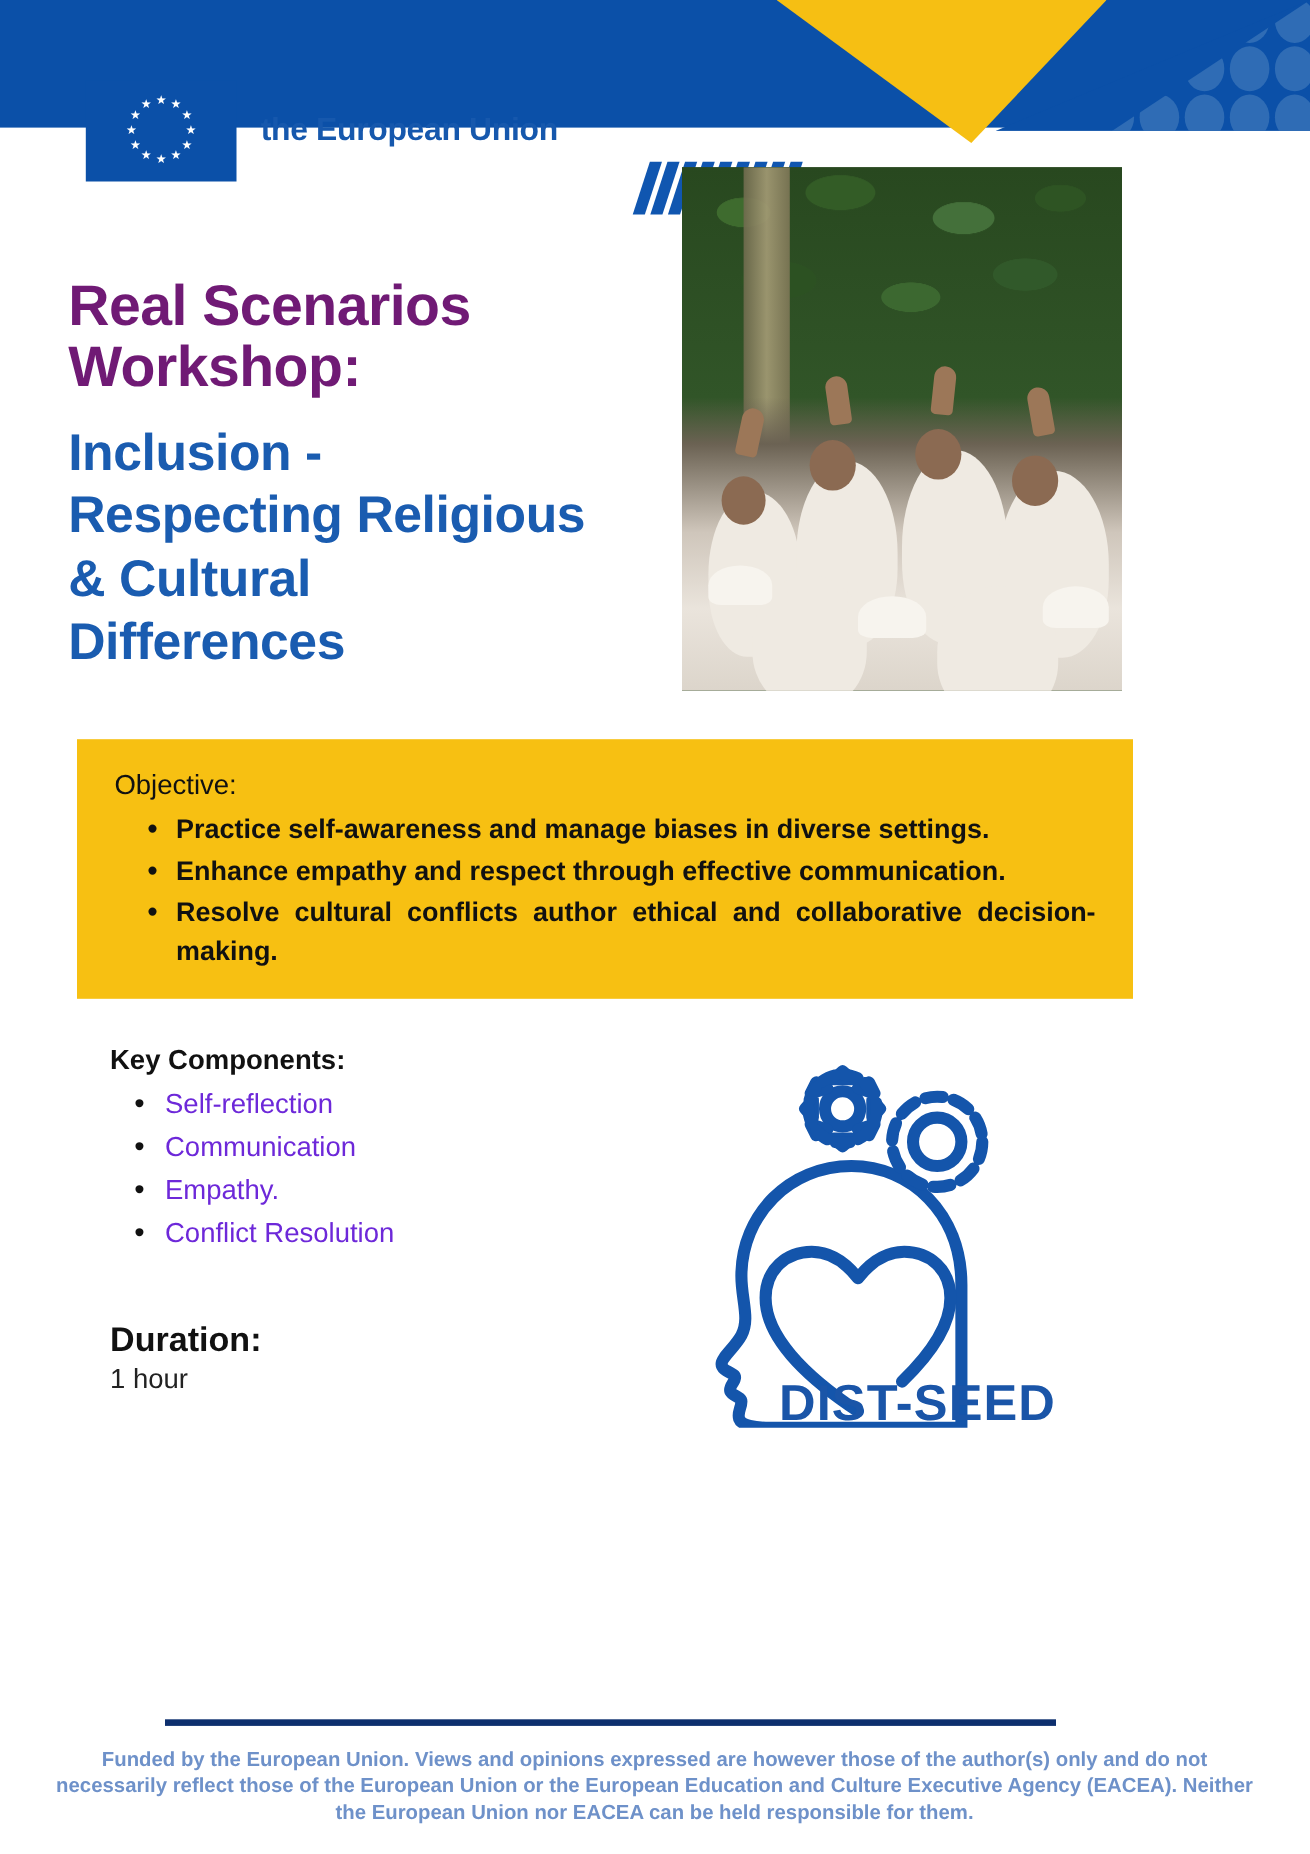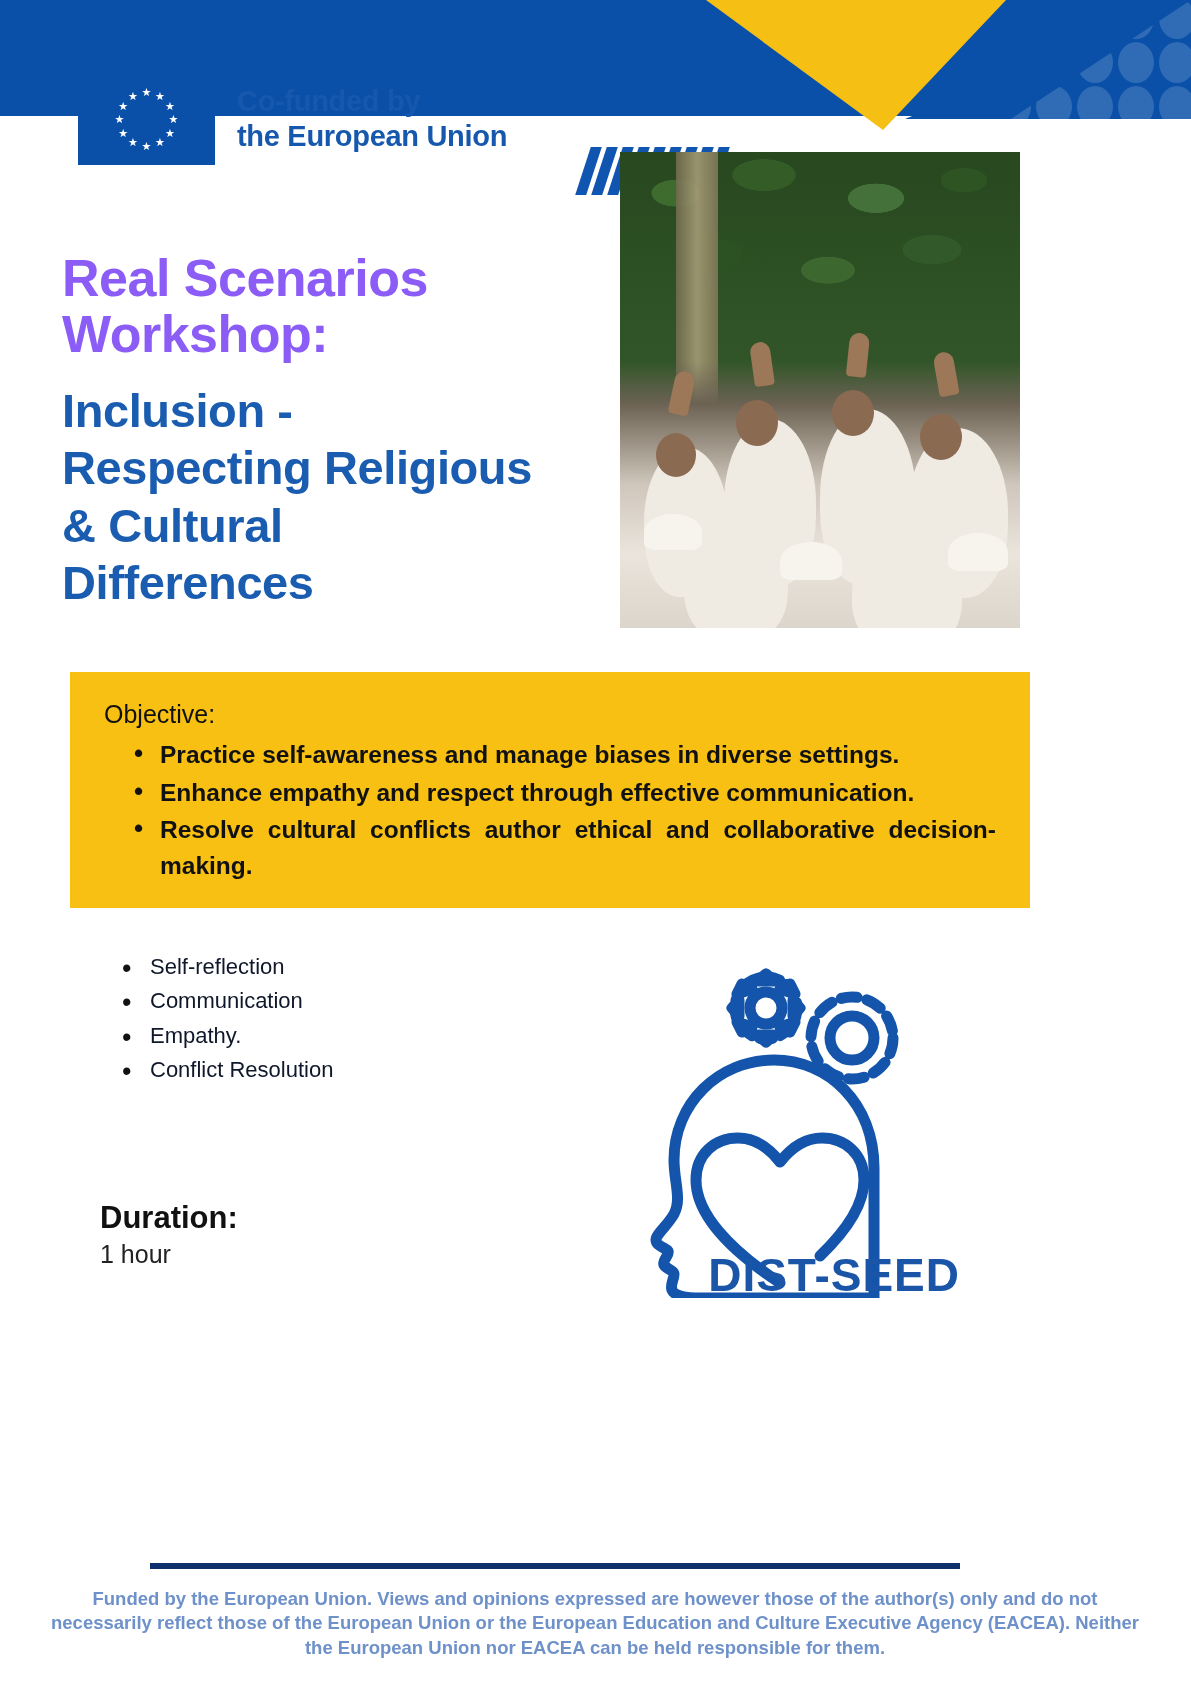--- a/index.html
+++ b/index.html
@@ -85,21 +85,21 @@
   .photo .head { position:absolute; border-radius:50%; background:#8b6a52; }
   .photo .hands {
     position:absolute; width:20px; height:44px; border-radius:10px 10px 4px 4px;
     background:#9c7758; transform:rotate(0deg);
   }
   .photo .headband { position:absolute; border-radius:50% 50% 20% 20%; background:#f7f4ee; }
 
   
   .title-yellow {
     position:absolute; left:62px; top:250px; width:560px;
-    color:#8b5cf6; font-weight:bold; font-size:52px; line-height:1.08;
+    color:#701a75; font-weight:bold; font-size:52px; line-height:1.08;
     letter-spacing:-0.5px;
   }
   .title-blue {
     position:absolute; left:62px; top:382px; width:600px;
     color:#1a5cb0; font-weight:bold; font-size:47px; line-height:1.22;
     letter-spacing:-0.4px;
   }
 
   
   .objective-box {
@@ -116,21 +116,21 @@
     content:"•"; position:absolute; left:4px; top:-2px; font-size:26px;
   }
   .objective-box li.just { text-align:justify; text-justify:inter-word; }
   .objective-box li.just::after { content:""; display:inline-block; width:100%; }
 
   
   .key-comp { position:absolute; left:100px; top:950px; width:470px; }
   .key-comp h3 { font-size:25px; font-weight:bold; color:#111; margin-bottom:6px; }
   .key-comp ul { list-style:none; margin-left:20px; }
   .key-comp li {
-    font-size:22px; color:#0f172a; line-height:1.56; position:relative; padding-left:30px;
+    font-size:25px; color:#6d28d9; line-height:1.56; position:relative; padding-left:30px;
   }
   .key-comp li::before {
     content:"•"; position:absolute; left:2px; top:-3px; font-size:27px; color:#111;
   }
 
   
   .duration { position:absolute; left:100px; top:1200px; width:360px; }
   .duration h3 { font-size:31px; font-weight:bold; color:#111; margin-bottom:4px; }
   .duration p { font-size:25px; color:#222; }
 
@@ -187,21 +187,20 @@
       <span class="star" style="left: 91.8827px; top: 59.5px;">★</span>
       <span class="star" style="left: 82px; top: 69.3827px;">★</span>
       <span class="star" style="left: 68.5px; top: 73px;">★</span>
       <span class="star" style="left: 55px; top: 69.3827px;">★</span>
       <span class="star" style="left: 45.1173px; top: 59.5px;">★</span>
       <span class="star" style="left: 41.5px; top: 46px;">★</span>
       <span class="star" style="left: 45.1173px; top: 32.5px;">★</span>
       <span class="star" style="left: 55px; top: 22.6173px;">★</span>
     </div>
   <div class="eu-text">
-    <div>Co-funded by</div>
     <div>the European Union</div>
   </div>
 </div>
 
 <div class="stripes" id="stripes">
     <span style="left: 0px;"></span>
     <span style="left: 16px;"></span>
     <span style="left: 32px;"></span>
     <span style="left: 48px;"></span>
     <span style="left: 64px;"></span>
@@ -248,20 +247,21 @@
 <div class="objective-box">
   <h3>Objective:</h3>
   <ul>
     <li>Practice self-awareness and manage biases in diverse settings.</li>
     <li>Enhance empathy and respect through effective communication.</li>
     <li class="just">Resolve cultural conflicts author ethical and collaborative decision-making.</li>
   </ul>
 </div>
 
 <div class="key-comp">
+  <h3>Key Components:</h3>
   <ul>
     <li>Self-reflection</li>
     <li>Communication</li>
     <li>Empathy.</li>
     <li>Conflict Resolution</li>
   </ul>
 </div>
 
 <div class="duration">
   <h3>Duration:</h3>

